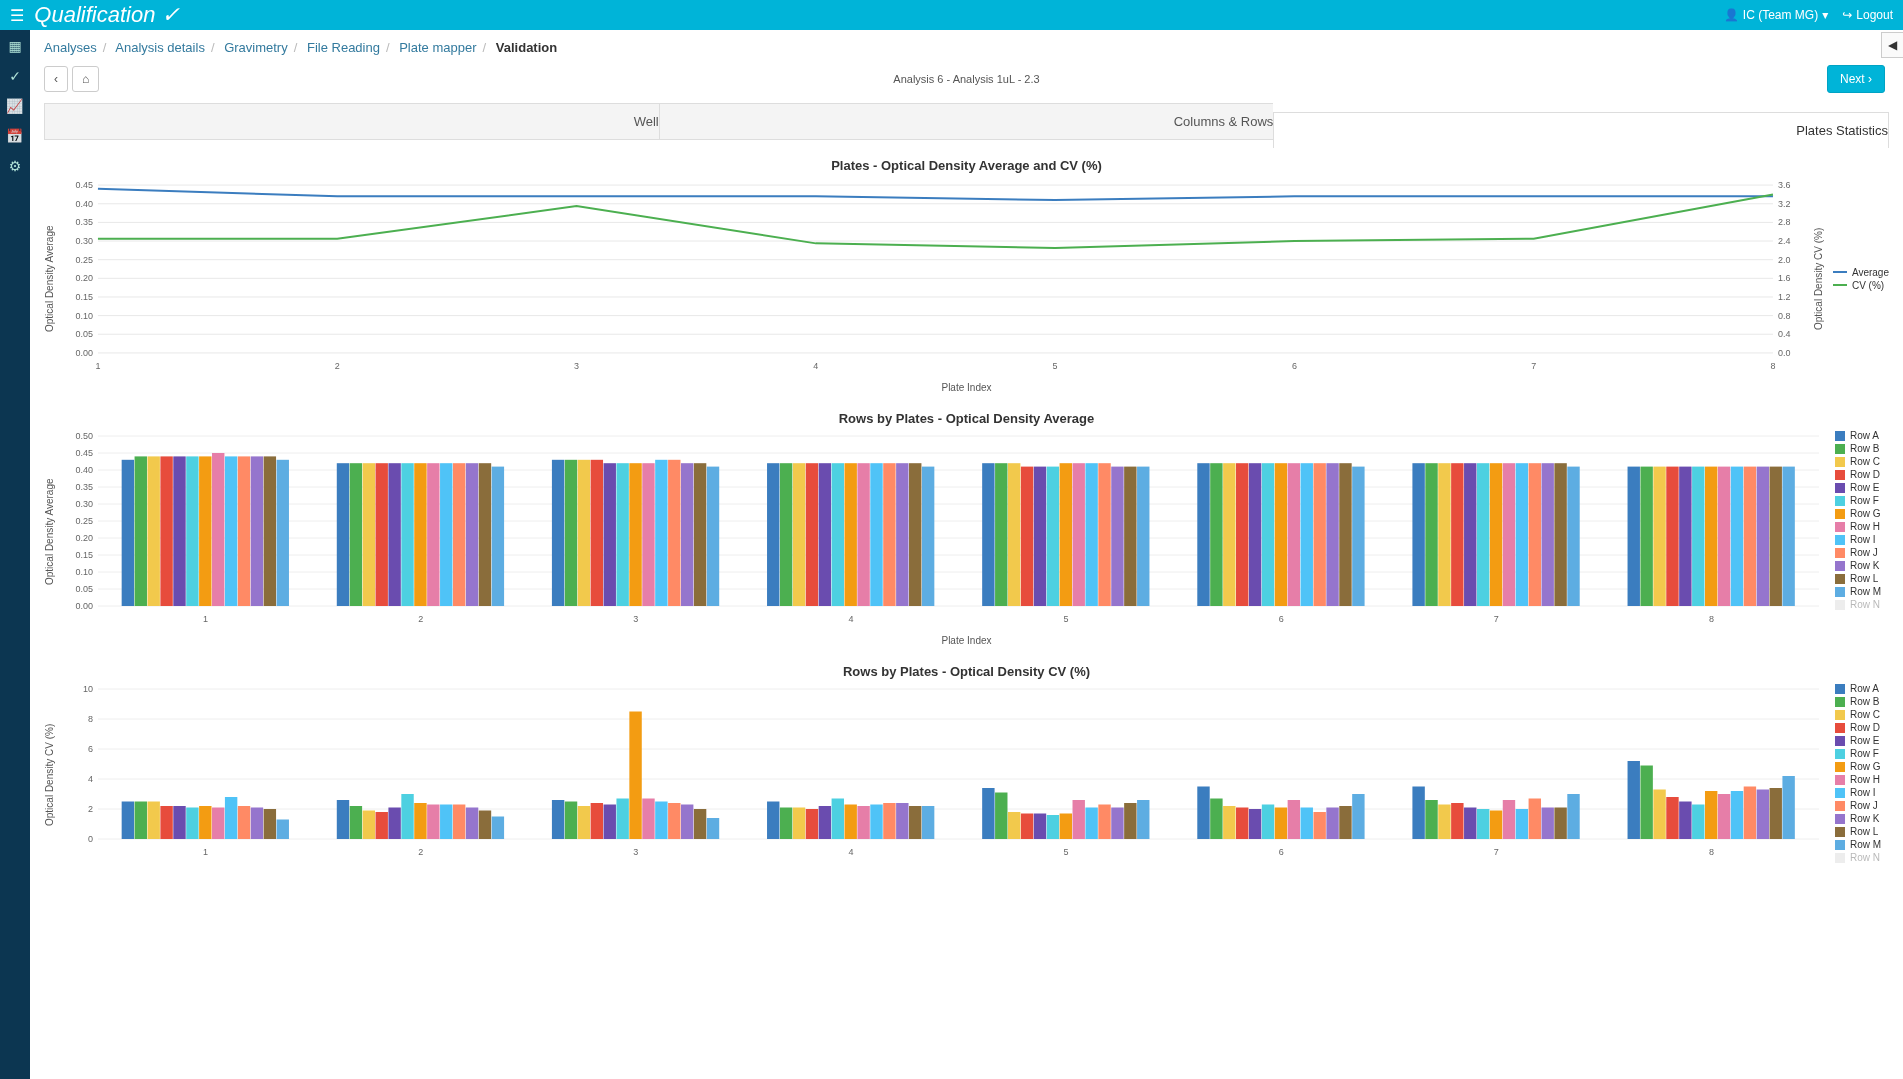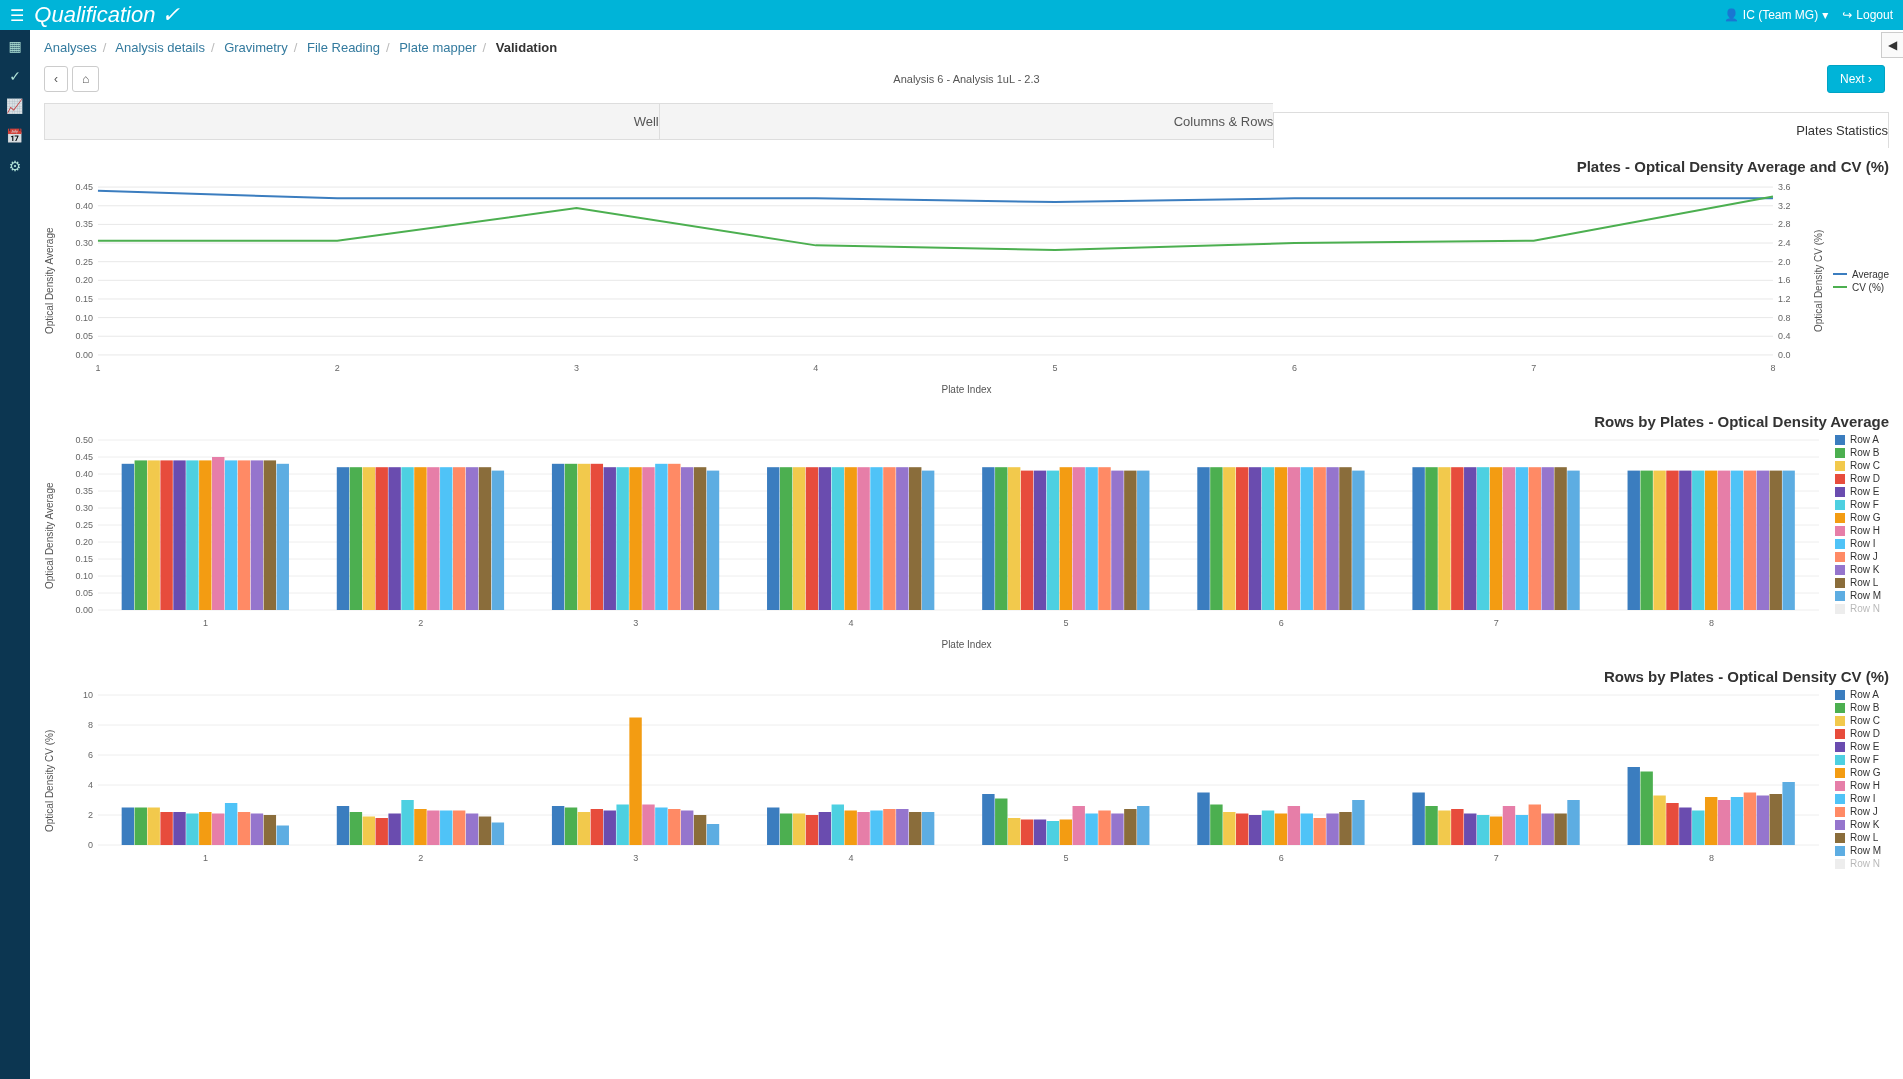--- a/index.html
+++ b/index.html
@@ -20,21 +20,21 @@
 .controls-row { display: flex; align-items: center; padding: 4px 14px 10px; position: relative; }
 .btn { border: 1px solid #ccc; background: #fff; border-radius: 3px; padding: 5px 9px; font-size: 12px; cursor: pointer; margin-right: 4px; color: #555; }
 .btn.primary { background: #00b4d8; color: #fff; border-color: #00a3c4; padding: 6px 12px; }
 .controls-row .subtitle { position: absolute; left: 50%; transform: translateX(-50%); font-size: 11px; color: #555; }
 .controls-row .right { margin-left: auto; }
 .tabs { display: flex; border-bottom: 1px solid #ddd; margin: 0 14px; }
 .tab { flex: 1; text-align: right; padding: 10px 0; font-size: 13px; color: #555; background: #f4f4f4; border: 1px solid #ddd; border-bottom: none; cursor: pointer; }
 .tab.active { background: #fff; color: #333; position: relative; top: 9px; }
 .tab:not(:last-child) { border-right: none; }
 .chart-block { padding: 10px 14px 0; }
-.chart-title { text-align: right; font-weight: 700; font-size: 15px; margin: 8px 0 4px; }
+.chart-title { text-align: center; font-weight: 700; font-size: 13px; margin: 8px 0 4px; }
 .chart-wrap { position: relative; display: flex; }
 .ylabel { writing-mode: vertical-rl; transform: rotate(180deg); text-align: center; font-size: 10px; color: #555; width: 14px; }
 .ylabel.right { writing-mode: vertical-rl; transform: rotate(180deg); }
 .plot-area { flex: 1; position: relative; }
 .legend { font-size: 10px; color: #333; display: flex; flex-direction: column; gap: 2px; padding-left: 6px; min-width: 60px; }
 .legend.inline { flex-direction: column; justify-content: center; }
 .legend .row { display: flex; align-items: center; gap: 5px; white-space: nowrap; }
 .legend .sw { width: 14px; height: 2px; }
 .legend .swbox { width: 10px; height: 10px; }
 svg text { font-family: inherit; }

